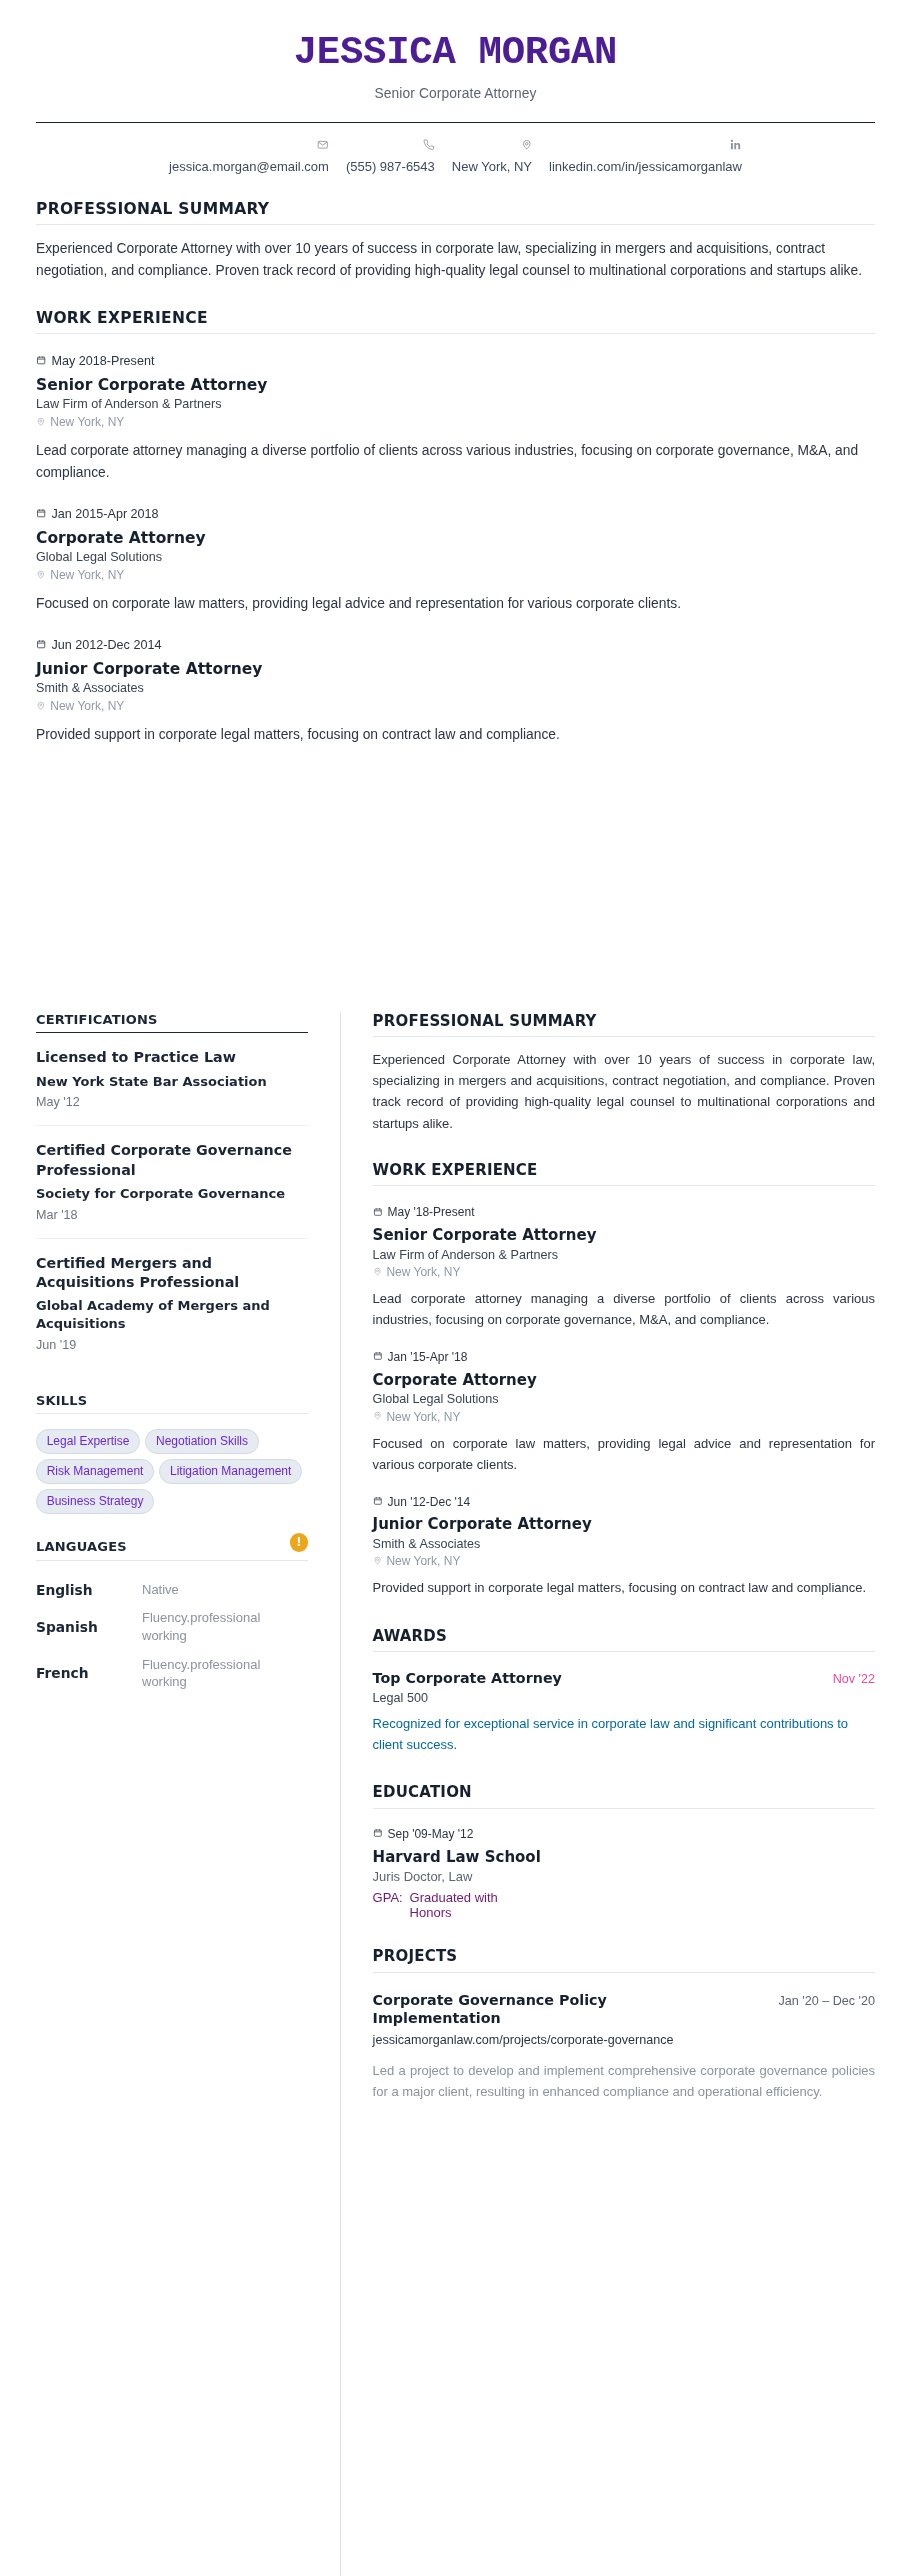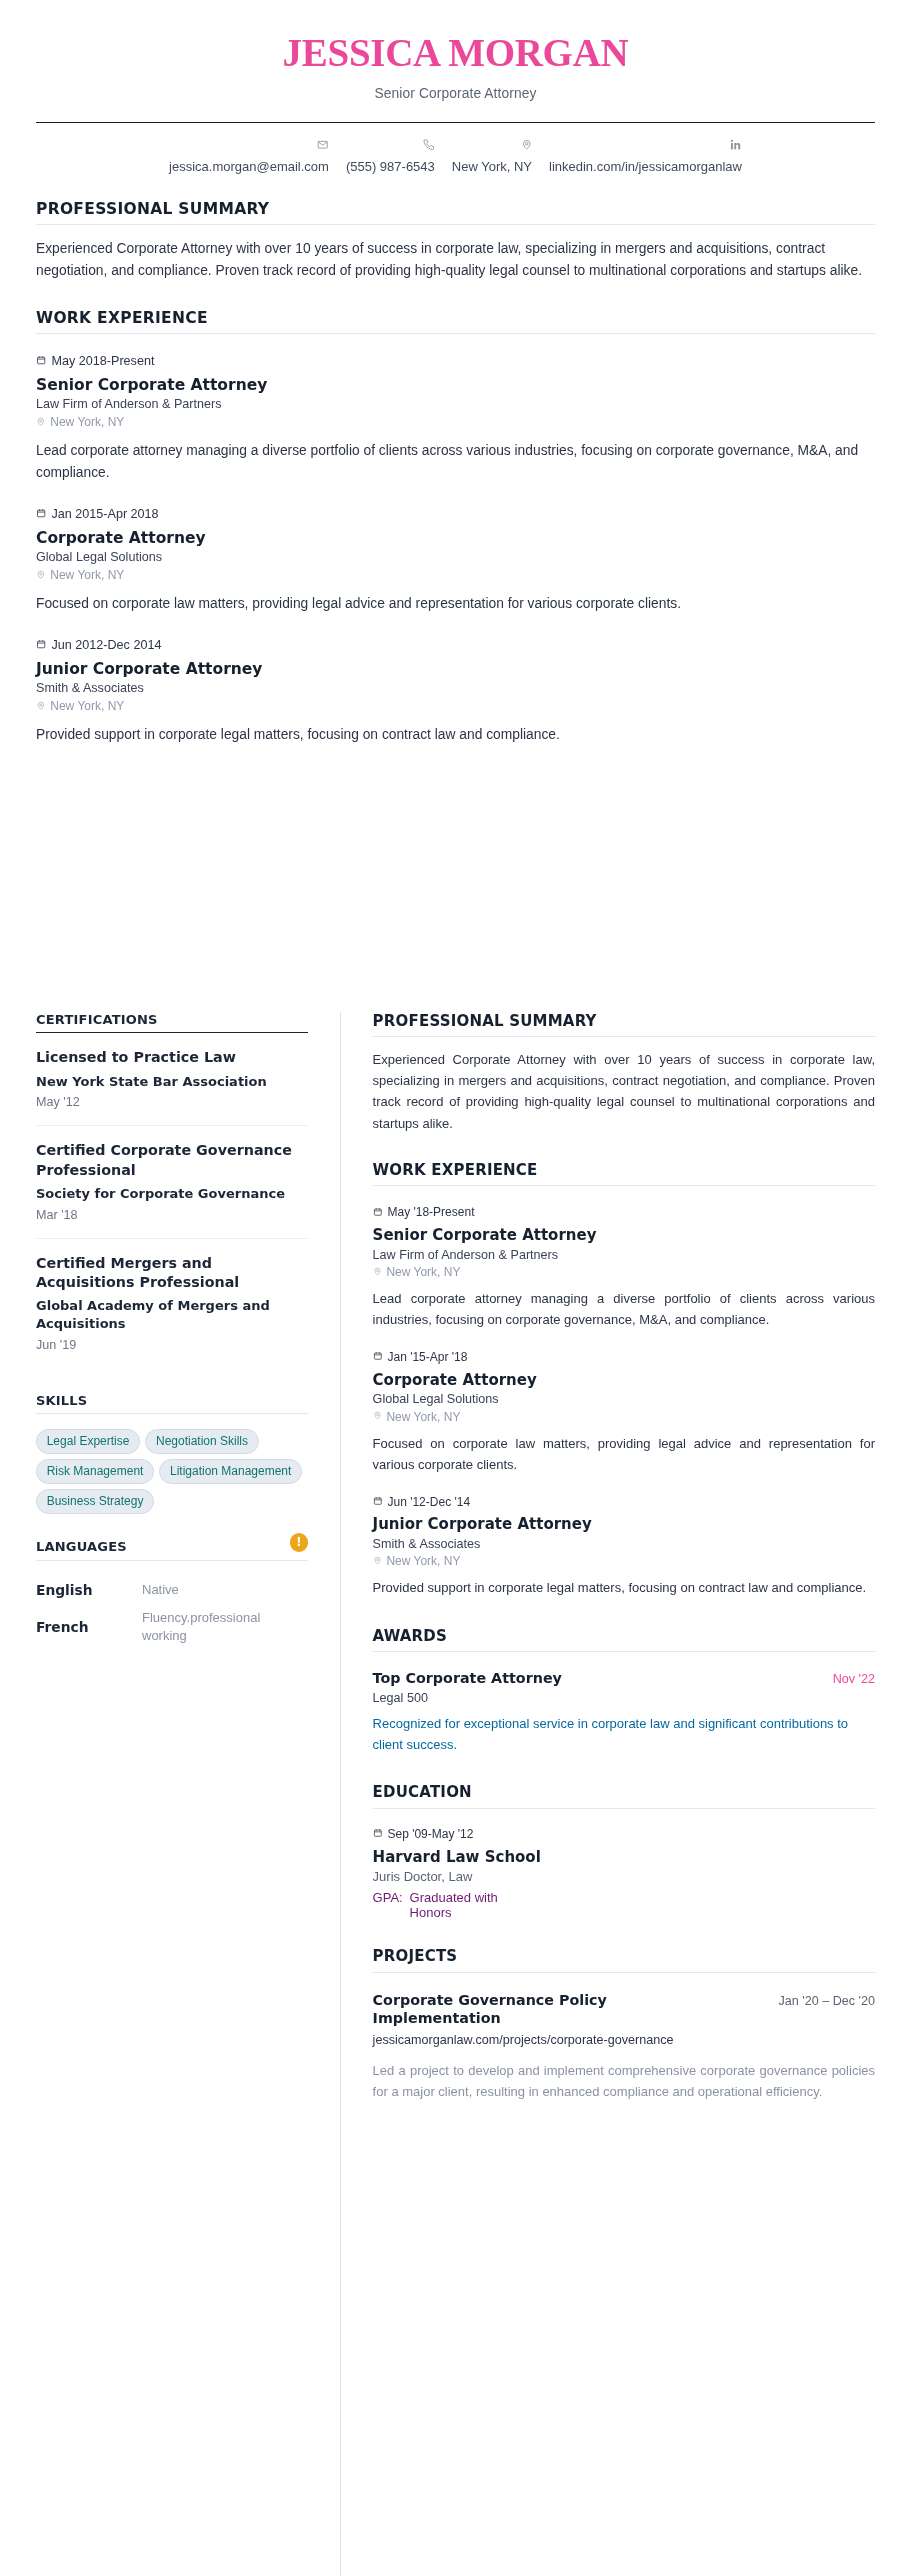--- a/index.html
+++ b/index.html
@@ -21,25 +21,25 @@
   }
 
   
   .page-one {
     padding: 0 36px;
     height: 992px;
     box-sizing: border-box;
   }
   .hero { text-align: center; padding-top: 33px; }
   .hero-name {
-    font-family: Liberation Serif, serif;
+    font-family: Liberation Mono, monospace;
     font-weight: 700;
     font-size: 39px;
     letter-spacing: -0.3px;
-    color: #ec4899;
+    color: #4c1d95;
     line-height: 1.04;
     margin: 0;
   }
   .hero-title {
     font-size: 13.8px;
     color: #5b6475;
     margin-top: 12.6px;
     letter-spacing: 0.1px;
   }
   .hero-rule {
@@ -149,21 +149,21 @@
   }
   .cert-date { font-size: 12.6px; color: #6d7585; }
 
   .pill-wrap { display: flex; flex-wrap: wrap; gap: 5.2px; margin-top: 14.3px; }
   .pill {
     background: #e6eaf1;
     border: 0.6px solid #d4dae4;
     border-radius: 573px;
     padding: 4px 9.7px 4.6px 9.7px;
     font-size: 12px;
-    color: #0f766e;
+    color: #6d28d9;
     line-height: 1.2;
   }
 
   .lang-head-row { display: flex; align-items: flex-start; justify-content: space-between; }
   .warn-badge {
     width: 18.4px; height: 18.4px; border-radius: 50%;
     background: #eda51b;
     color: #ffffff;
     display: flex; align-items: center; justify-content: center;
     font-family: "DejaVu Sans", sans-serif;
@@ -426,20 +426,24 @@
         <span class="warn-badge">!</span>
       </div>
       <hr class="sec-rule-L light">
       <table class="lang-table">
         <tbody>
             <tr>
           <td class="lang-name">English</td>
           <td class="lang-level">Native</td>
         </tr>
         <tr>
+          <td class="lang-name">Spanish</td>
+          <td class="lang-level">Fluency.professional working</td>
+        </tr>
+        <tr>
           <td class="lang-name">French</td>
           <td class="lang-level">Fluency.professional working</td>
         </tr>
       </tbody>
         </table>
     </div>
 
   </div>
 
   <div class="col-divider"></div>

